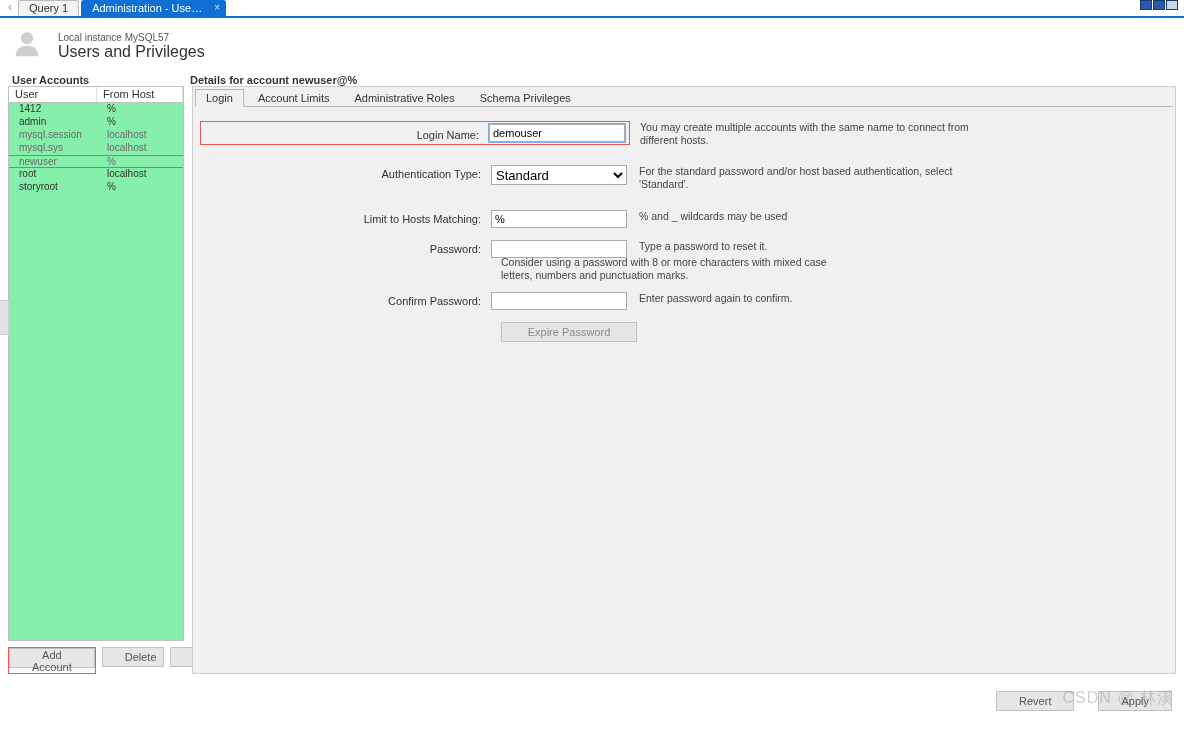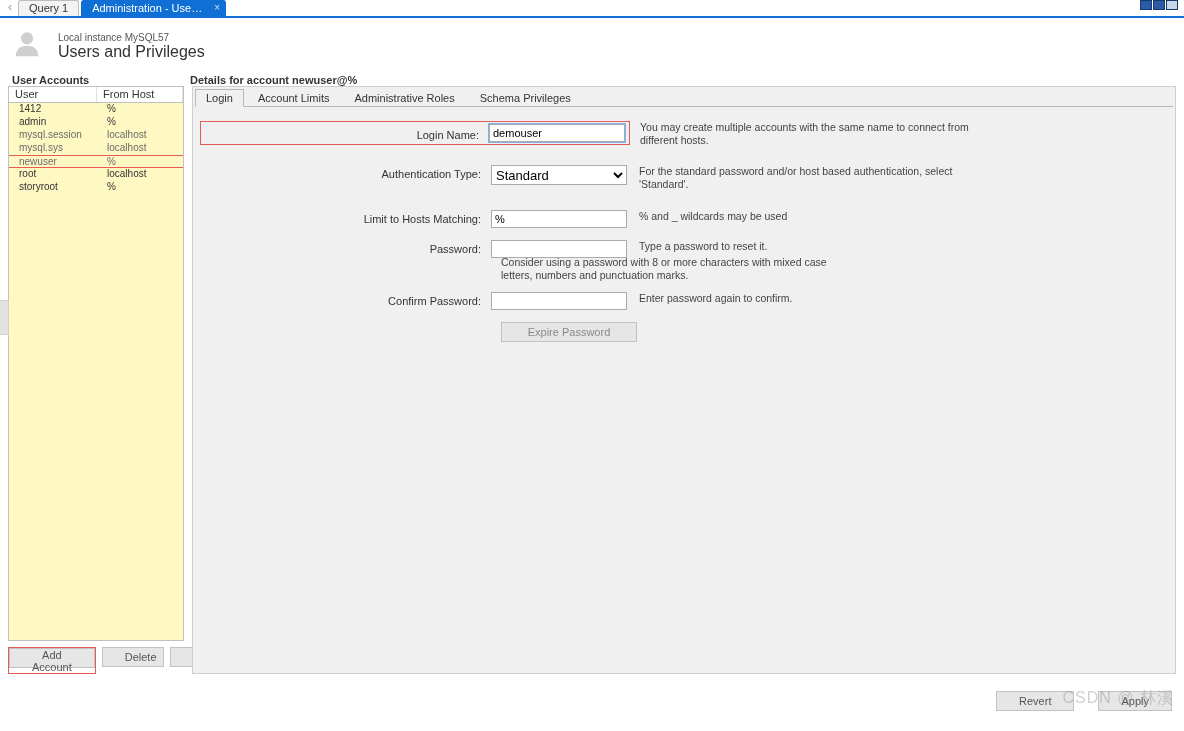--- a/index.html
+++ b/index.html
@@ -109,21 +109,21 @@
     gap: 8px;
   }
   .left-pane {
     width: 176px;
     display: flex;
     flex-direction: column;
   }
   .accounts-table {
     border: 1px solid #c0c0c0;
     flex: 1;
-    background: #fef9c3;
+    background: #86efac;
     overflow: hidden;
   }
   .accounts-header {
     display: flex;
     height: 16px;
     border-bottom: 1px solid #c0c0c0;
     background: #fff;
   }
   .accounts-header div {
     border-right: 1px solid #e0e0e0;

